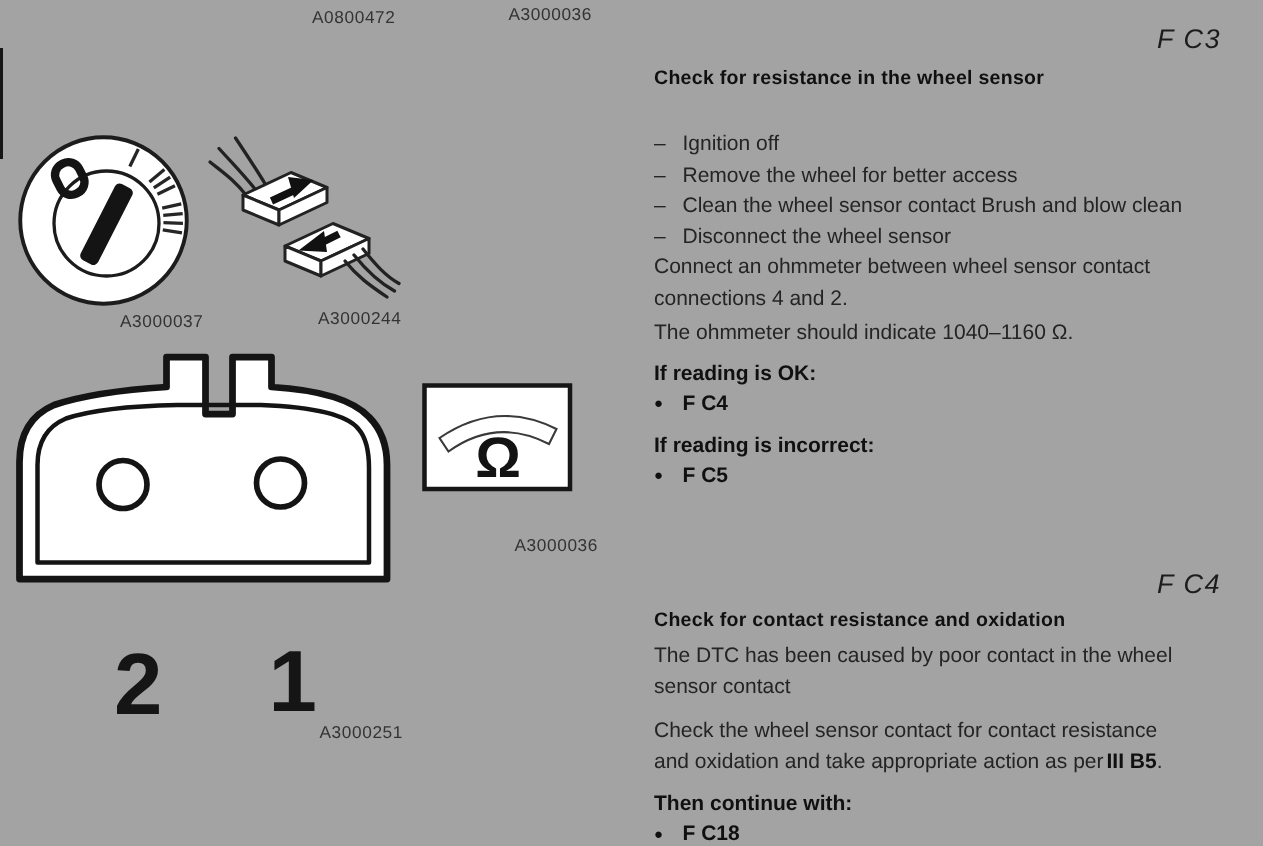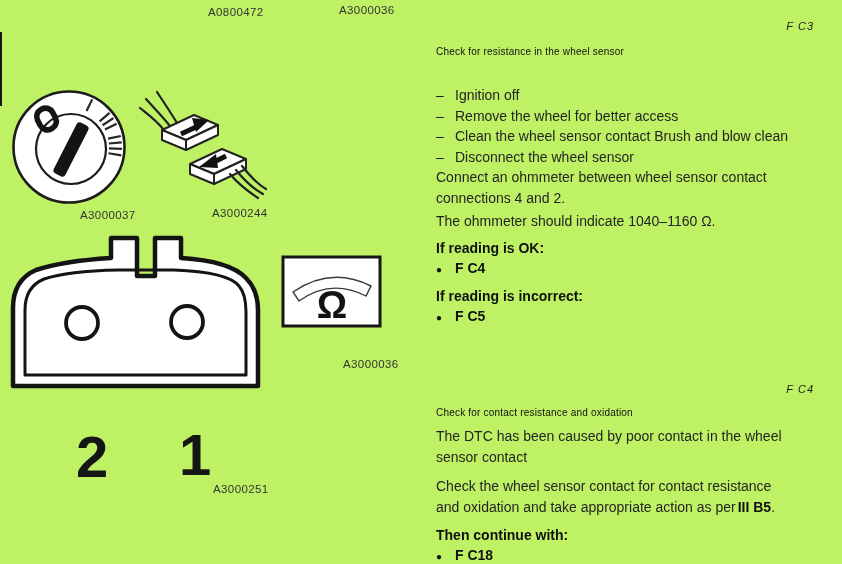--- a/index.html
+++ b/index.html
@@ -1,28 +1,28 @@
 <!DOCTYPE html>
 <html><head>
 <meta charset="utf-8">
 <style>
   html,body{margin:0;padding:0;background:#fff;}
   .page{
-    position:relative;width:842px;height:564px;background:#bef264;
+    position:relative;width:842px;height:564px;background:#a3a3a3;
     font-family:"Liberation Sans",sans-serif;color:#222;overflow:hidden;
   }
   .fig{position:absolute;}
   .fig-label{position:absolute;font-size:11.5px;color:#333;letter-spacing:.4px;}
   .artifact{position:absolute;left:0;top:32px;width:2px;height:74px;background:#161616;}
   .pin-number{position:absolute;font-size:58px;font-weight:700;color:#151515;line-height:1;}
 
   .text-col{position:absolute;left:436px;top:16px;width:386px;font-size:14px;color:#242424;}
-  .sec-code{font-style:italic;font-size:11px;line-height:20px;text-align:right;
+  .sec-code{font-style:italic;font-size:18px;line-height:20px;text-align:right;
             padding-right:8px;color:#1c1c1c;letter-spacing:1px;}
-  .sec-heading{font-size:10px;font-weight:400;color:#101010;margin:6px 0 0 0;
+  .sec-heading{font-size:13px;font-weight:700;color:#101010;margin:6px 0 0 0;
                letter-spacing:.2px;line-height:19px;}
   .dash-list{margin-top:24px;}
   .dash-row{display:flex;line-height:20.5px;}
   .dash-marker{width:19px;flex:none;}
   .para-line{line-height:20.5px;}
   .para{margin-top:3px;line-height:20px;}
   .para-block{margin-top:4px;line-height:20px;}
   .cond{font-weight:700;margin-top:7px;line-height:20px;color:#101010;}
   .bullet-row{display:flex;font-weight:700;line-height:21px;color:#101010;}
   .bullet-marker{width:19px;flex:none;font-size:10px;line-height:21px;padding-top:1px;}

